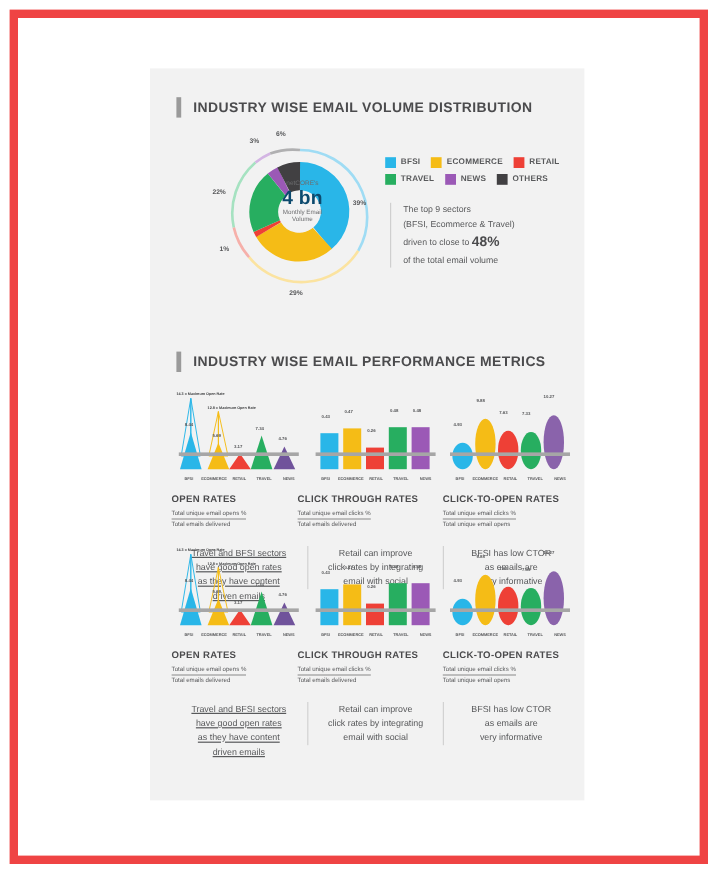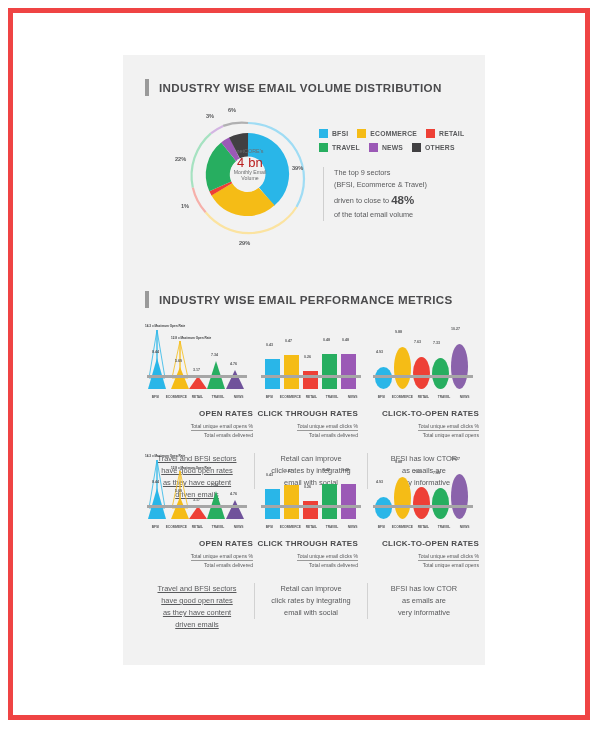--- a/index.html
+++ b/index.html
@@ -7,21 +7,21 @@
     width:600px;height:730px;
     background:#ffffff;
     font-family:"Liberation Sans",sans-serif;
     color:#58595b;
     overflow:hidden;
   }
   .page{
     position:absolute;left:8px;top:8px;
     width:582px;height:712px;
     background:#ffffff;
-    border:5px solid #ef4444;
+    border:7px solid #ef4444;
     box-sizing:border-box;
   }
   .panel{
     position:absolute;left:110px;top:42px;
     width:362px;height:610px;
     background:#f2f2f2;
   }
   
   .sec-head{
     display:flex;align-items:center;
@@ -38,21 +38,21 @@
   #sec2{position:absolute;left:0;top:236px;}
 
   
   .donut-block{position:absolute;left:0;top:52px;width:362px;height:150px;}
   .donut-wrap{position:absolute;left:60px;top:2px;width:130px;height:140px;}
   .donut-center{
     position:absolute;left:38px;top:40px;width:58px;height:58px;
     text-align:center;line-height:1.05;
   }
   .dc1{font-size:5.4px;color:#6b6c6e;}
-  .dc2{font-size:13px;font-weight:normal;color:#b91c1c;letter-spacing:.2px;margin:1px 0 1px;}
+  .dc2{font-size:16px;font-weight:bold;color:#0c4a6e;letter-spacing:.2px;margin:1px 0 1px;}
   .dc3{font-size:5.2px;color:#6b6c6e;}
   .pct{position:absolute;font-size:5.6px;color:#58595b;font-weight:bold;white-space:nowrap;}
 
   
   .legend{position:absolute;left:196px;top:22px;width:166px;}
   .lg-row{display:flex;align-items:center;margin-bottom:5px;}
   .lg-item{display:flex;align-items:center;margin-right:9px;}
   .sw{width:9px;height:9px;margin-right:4px;flex:0 0 auto;}
   .lg-lbl{font-size:6.8px;font-weight:bold;color:#58595b;letter-spacing:.2px;white-space:nowrap;}
 
@@ -80,21 +80,21 @@
   .ann{position:absolute;font-size:3.1px;font-weight:bold;color:#3f4042;white-space:nowrap;}
   .vlbl{position:absolute;font-size:3.6px;font-weight:bold;color:#58595b;white-space:nowrap;}
 
   .tri{position:absolute;bottom:0;width:0;height:0;border-left:9px solid transparent;border-right:9px solid transparent;}
   .outl{position:absolute;bottom:0;width:0;height:0;border-left:8px solid transparent;border-right:8px solid transparent;}
   .bar{position:absolute;bottom:0;width:15px;}
   .ell{position:absolute;bottom:0;width:17px;border-radius:50%;}
 
   
   .titles{position:absolute;left:18px;top:86px;width:338px;height:40px;}
-  .tcol{position:absolute;width:112px;text-align:right;}
+  .tcol{position:absolute;width:112px;text-align:left;}
   .tcol.t1{left:0;}
   .tcol.t2{left:105px;}
   .tcol.t3{left:226px;}
   .mtitle{font-size:8px;font-weight:bold;color:#4b4b4d;letter-spacing:.25px;white-space:nowrap;}
   .frac{margin-top:5px;display:inline-block;}
   .num{font-size:5.1px;color:#58595b;border-bottom:.7px solid #9a9a9a;padding-bottom:.6px;white-space:nowrap;}
   .den{font-size:5.1px;color:#58595b;padding-top:1px;white-space:nowrap;}
 
   
   .insights{position:absolute;left:18px;top:130px;width:338px;height:56px;}

